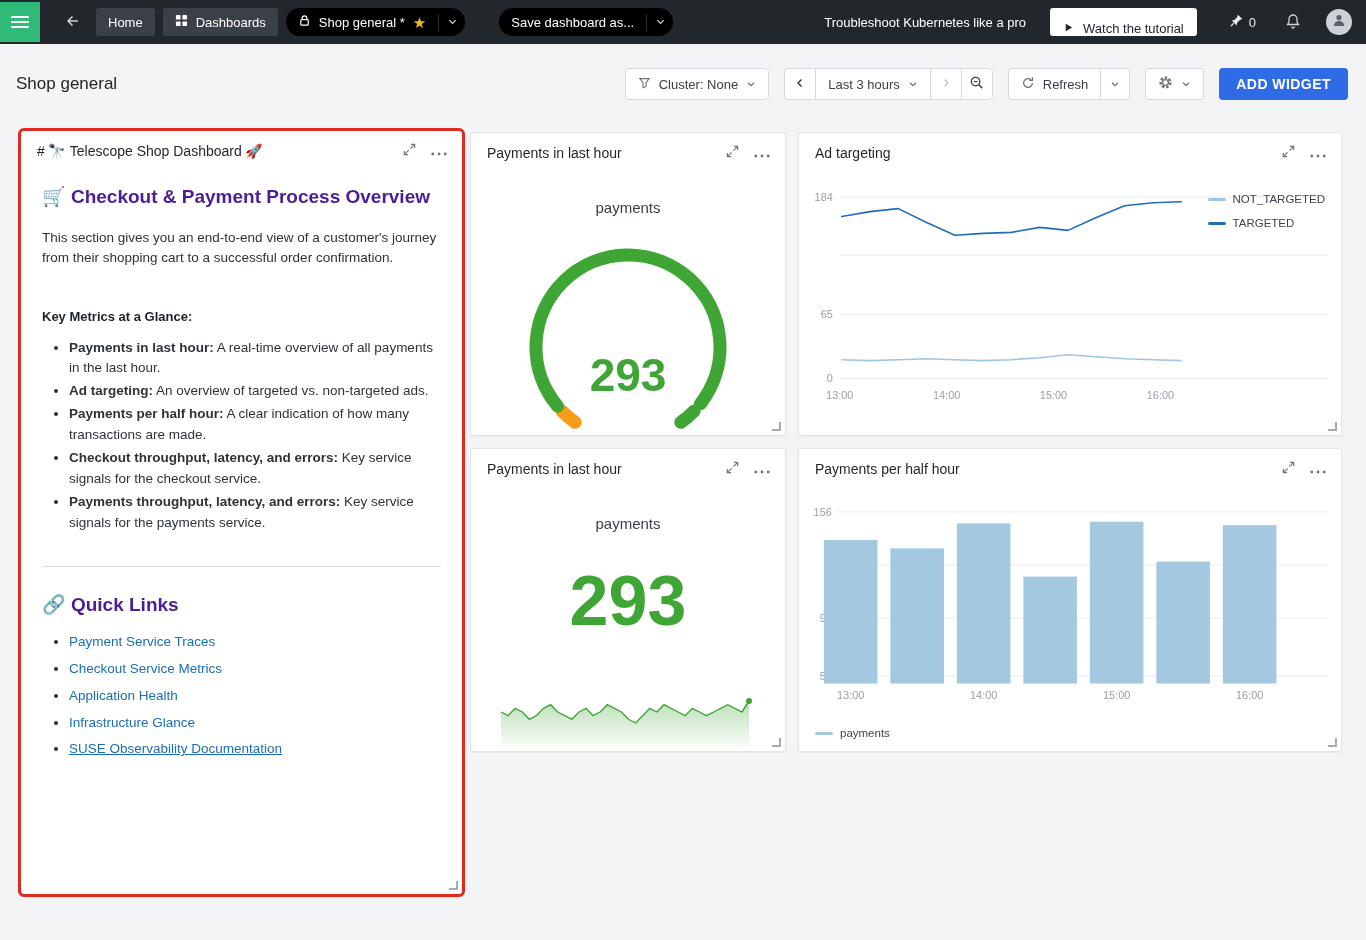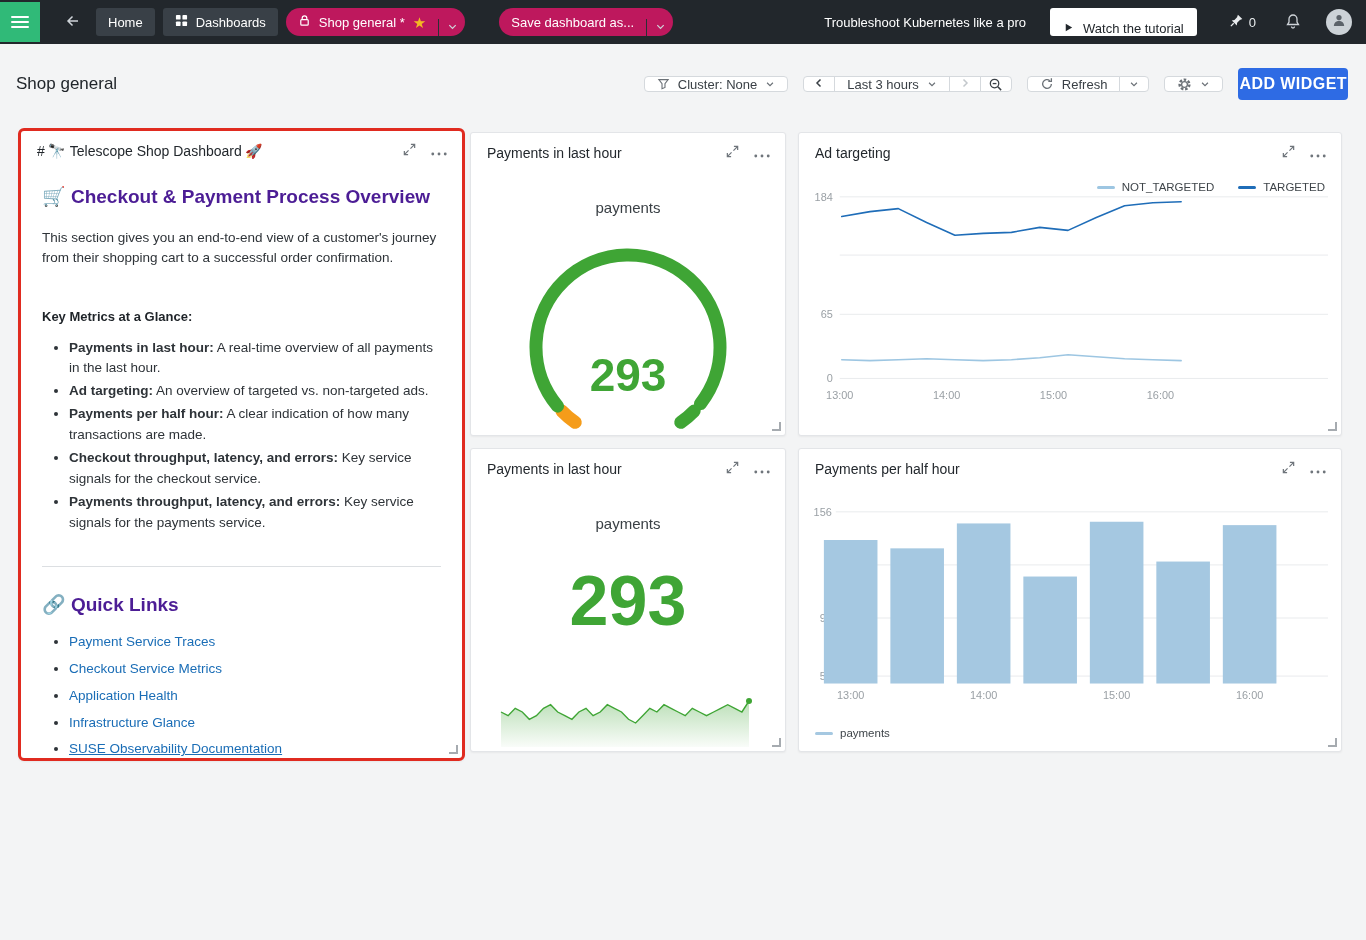--- a/index.html
+++ b/index.html
@@ -10,61 +10,61 @@
   
   .topbar{height:44px;background:#22272c;display:flex;align-items:center;gap:8px;padding-right:14px}
   .menu-btn{width:40px;height:40px;border:none;background:var(--suse-green,#30ba78);
     display:flex;flex-direction:column;justify-content:center;align-items:center;gap:3px;cursor:pointer;flex:0 0 auto}
   .menu-btn i{display:block;width:18px;height:2px;background:#fff;border-radius:1px}
   .nav-iconbtn{background:none;border:none;color:#cfd4d9;width:30px;height:28px;
     display:flex;align-items:center;justify-content:center;cursor:pointer;padding:0}
   .back{margin-left:10px}
   .pill{background:#394047;border:none;border-radius:3px;height:28px;display:inline-flex;
     align-items:center;gap:8px;padding:0 12px;color:#fff;font-size:13px;cursor:pointer;white-space:nowrap}
-  .pill-group{display:inline-flex;align-items:flex-end;background:#be185d;border-radius:14px;height:28px;overflow:hidden}
+  .pill-group{display:inline-flex;align-items:center;background:#000000;border-radius:14px;height:28px;overflow:hidden}
   .pill-group .pill{background:transparent;border-radius:0;height:28px}
   .caret-seg{width:27px;display:flex;align-items:center;justify-content:center;color:#cfd4d9;
     background:transparent;border:none;border-left:1px solid #2a3035;cursor:pointer}
   .save-group{margin-left:26px}
   .star{color:#f2b824;font-size:15px;line-height:1}
   .promo{margin-left:auto;color:#fff;font-size:13px;margin-right:16px;white-space:nowrap}
   .tutorial{background:#fff;color:#22272c;border:none;border-radius:3px;height:28px;padding:0 13px;
     font-size:13px;display:inline-flex;align-items:flex-end;gap:9px;cursor:pointer;white-space:nowrap}
   .nav-count{display:inline-flex;align-items:center;gap:5px;color:#e9ecee;font-size:13px;background:none;border:none;cursor:pointer;margin-left:18px}
   .bell{margin-left:8px}
   .avatar{width:26px;height:26px;border-radius:50%;background:#ccd2d7;display:flex;align-items:center;
     justify-content:center;margin-left:10px;cursor:pointer;flex:0 0 auto}
   
   .page-head{position:relative;height:72px}
   .page-title{position:absolute;left:16px;top:30px;margin:0;font-size:17px;font-weight:400;color:#21262b}
   .toolbar{position:absolute;right:18px;top:24px;display:flex;align-items:center;gap:15px}
-  .tb-btn{height:16px;background:#fff;border:1px solid #d5d9dd;border-radius:4px;color:#3a4046;
-    font-size:13px;display:inline-flex;align-items:flex-start;gap:8px;padding:0 12px;box-sizing:border-box;cursor:pointer;white-space:nowrap}
+  .tb-btn{height:32px;background:#fff;border:1px solid #d5d9dd;border-radius:4px;color:#3a4046;
+    font-size:13px;display:inline-flex;align-items:center;gap:8px;padding:0 12px;box-sizing:border-box;cursor:pointer;white-space:nowrap}
   .tb-ico{width:32px;padding:0;justify-content:center}
   .tb-group{display:inline-flex}
   .tb-group .tb-btn{border-radius:0;margin-left:-1px}
   .tb-group .tb-btn:first-child{border-radius:4px 0 0 4px;margin-left:0}
   .tb-group .tb-btn:last-child{border-radius:0 4px 4px 0}
   .tb-caret{width:30px;padding:0;justify-content:center}
   .disabled{color:#c3c8cc}
   .muted-ico{color:#6b7177}
   .add-widget{height:32px;background:var(--accent-blue,#2e6be4);border:none;border-radius:4px;color:#fff;
-    font-size:16px;font-weight:700;letter-spacing:.45px;padding:0 1px;cursor:pointer}
+    font-size:14px;font-weight:700;letter-spacing:.45px;padding:0 17px;cursor:pointer}
   
   .canvas{position:relative;height:828px}
   .widget{position:absolute;background:#fff;border:1px solid #e3e5e8;border-radius:3px;
     box-shadow:0 1px 2px rgba(0,0,0,.05);box-sizing:border-box}
   .w-head{height:40px;display:flex;align-items:center;padding:0 8px 0 16px}
   .w-title{flex:1;font-size:14px;font-weight:500;color:#23282d;white-space:nowrap;overflow:hidden}
   .w-iconbtn{width:30px;height:28px;border:none;background:none;color:#6f757b;display:flex;
     align-items:center;justify-content:center;cursor:pointer;padding:0}
   .w-body{position:relative;height:calc(100% - 40px)}
   .resize{position:absolute;right:4px;bottom:4px;width:7px;height:7px;
     border-right:2px solid #a6abb0;border-bottom:2px solid #a6abb0;cursor:nwse-resize}
-  .widget.note{left:18px;top:12px;width:447px;height:633px;border:3px solid var(--highlight-red,#e02b20);border-radius:6px}
+  .widget.note{left:18px;top:12px;width:447px;height:769px;border:3px solid var(--highlight-red,#e02b20);border-radius:6px}
   .widget.gauge{left:470px;top:16px;width:316px;height:304px}
   .widget.ad{left:798px;top:16px;width:544px;height:304px}
   .widget.number{left:470px;top:332px;width:316px;height:304px}
   .widget.bars{left:798px;top:332px;width:544px;height:304px}
   
   .note-body{padding:0 21px;overflow:hidden;height:calc(100% - 40px);position:relative;box-sizing:border-box}
   .note-h2{font-size:19px;font-weight:700;color:#4c1d95;margin:14px 0 20px}
   .note-p{font-size:13.5px;color:#2e3338;line-height:1.5;margin:0}
   .note-h3{font-size:13px;font-weight:700;color:#1e2328;margin:40px 0 14px}
   .note-ul{margin:0;padding-left:27px}
@@ -76,21 +76,21 @@
   .links-ul li:last-child .quick-link{text-decoration:underline}
   
   .metric-label{margin-top:26px;text-align:center;font-size:15px;color:#3a4045}
   .gauge-host{position:absolute;left:50%;top:40px;transform:translateX(-50%);width:264px;height:212px}
   .big-number{text-align:center;font-size:70px;font-weight:700;color:var(--green,#3fa535);margin-top:34px;line-height:1}
   .spark-host{position:absolute;left:50%;bottom:24px;transform:translateX(-50%);width:256px;height:64px}
   .plot-host{position:absolute;inset:0}
   .plot-host svg,.gauge-host svg,.spark-host svg{display:block;width:100%;height:100%}
   svg text{font-family:"Liberation Sans",sans-serif}
   .tick{fill:#9aa0a5;font-size:11px}
-  .legend{position:absolute;top:8px;right:16px;display:flex;gap:24px}
+  .legend{position:absolute;top:20px;right:16px;display:flex;flex-direction:column;gap:12px}
   .lg-row{display:flex;align-items:center;gap:7px;font-size:11.5px;color:#3f454a;cursor:pointer}
   .lg-line{width:18px;height:3px;border-radius:2px;display:inline-block;flex:0 0 auto}
   .legend-bottom{position:absolute;left:16px;bottom:12px;display:flex;align-items:center;gap:7px;
     font-size:11.5px;color:#3f454a;cursor:pointer}
 </style>
 </head>
 <body>
 
 <nav class="topbar">
   <button class="menu-btn">

